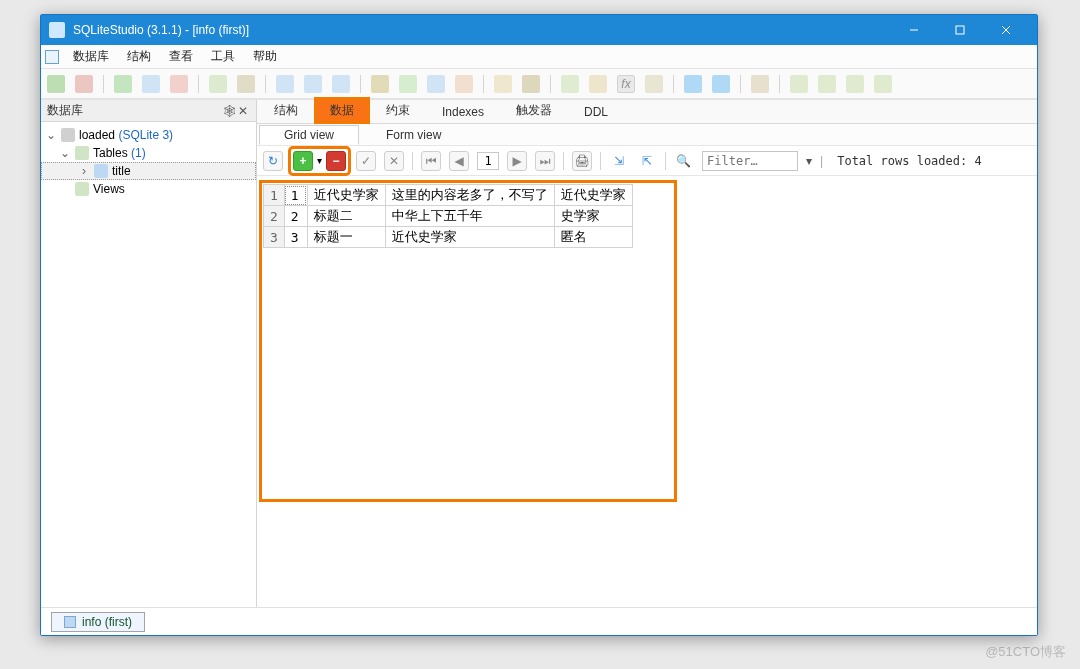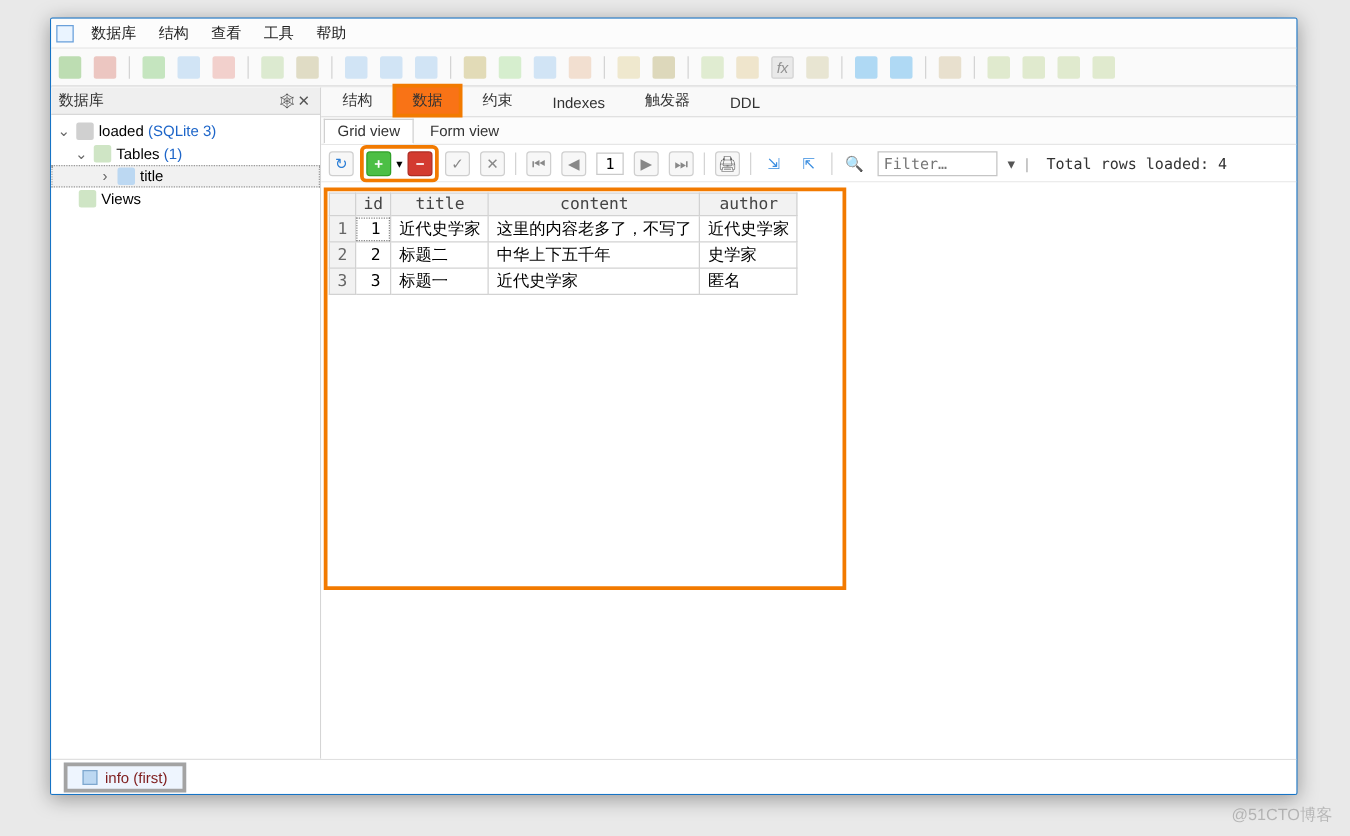--- a/index.html
+++ b/index.html
@@ -27,48 +27,69 @@
   .trow .tw{display:inline-block;width:12px;text-align:center;color:#666}
   .trow .tic{width:14px;height:14px;margin:0 4px;display:inline-block;border-radius:2px}
   .trow.sel{background:#f1f1f1;border:1px dotted #999}
   .blue{color:#1e66c9}
   .content{flex:1;display:flex;flex-direction:column;min-width:0}
   .tabs1{height:24px;background:#f9f9f9;border-bottom:1px solid #d9d9d9;display:flex;align-items:flex-end;gap:2px;padding-left:2px;font-family:Consolas,monospace;font-size:13px}
   .tab1{padding:3px 14px;border:1px solid transparent;color:#333}
   .tab1.active{background:#f97316;border:1px solid #d0d0d0;border-bottom:1px solid #fff;position:relative;z-index:2}
   .tab1.hi{outline:3px solid #f27a00;outline-offset:-2px}
   .tabs2{height:22px;background:#fcfcfc;border-bottom:1px solid #e6e6e6;display:flex;align-items:flex-end;gap:2px;padding-left:2px;font-family:Consolas,monospace}
-  .tab2{padding:2px 10px;border:1px solid transparent;color:#333}
+  .tab2{padding:2px 24px;border:1px solid transparent;color:#333}
   .tab2.active{background:#fff;border:1px solid #d0d0d0;border-bottom:1px solid #fff}
   .databar{height:30px;background:#fff;border-bottom:1px solid #e6e6e6;display:flex;align-items:center;padding:0 6px;gap:8px}
   .databar .btn{width:20px;height:20px;border:1px solid #cfcfcf;border-radius:3px;display:flex;align-items:center;justify-content:center;background:#f7f7f7}
   .btn.green{background:#4cbf45;border-color:#2fa028;color:#fff;font-weight:bold}
   .btn.red{background:#d33b30;border-color:#ae2c23;color:#fff;font-weight:bold}
   .higroup{outline:3px solid #f27a00;padding:2px;border-radius:2px;display:flex;gap:4px;align-items:center}
   .pagebox{width:22px;height:18px;border:1px solid #c9c9c9;text-align:center;font-family:Consolas,monospace}
   .filterbox{width:96px;height:20px;border:1px solid #c5c5c5;padding:0 4px;color:#888;font-family:Consolas,monospace}
   .rowsinfo{font-family:Consolas,monospace;color:#333;margin-left:6px}
   .gridwrap{flex:1;position:relative;background:#fff}
   .hiframe{position:absolute;left:2px;top:4px;width:418px;height:322px;border:3px solid #f27a00;pointer-events:none}
   table.grid{border-collapse:collapse;margin:8px 0 0 6px}
   table.grid th,table.grid td{border:1px solid #d2d2d2;padding:1px 6px;font-family:Consolas,"Microsoft YaHei",monospace;font-size:13px;height:17px;text-align:left;background:#fff}
   table.grid th{background:#f2f2f2;font-weight:normal;text-align:center;color:#444}
   table.grid td.rn{background:#f2f2f2;color:#666;text-align:center;width:20px}
   table.grid td.num{text-align:right;padding-right:8px}
   .dotted{outline:1px dotted #888;outline-offset:-2px}
   .statusarea{height:28px;background:#fff;border-top:1px solid #e0e0e0;display:flex;align-items:center;padding-left:10px}
-  .statustab{background:#eef5fe;border:3px solid #a3a3a3;padding:2px 12px;font-family:Consolas,monospace;color:#7f1d1d;display:flex;align-items:center;gap:6px}
+  .statustab{background:#eef5fe;border:1px solid #a3a3a3;padding:2px 12px;font-family:Consolas,monospace;color:#14532d;display:flex;align-items:center;gap:6px}
   .statustab .sq{width:12px;height:12px;background:#bcd8f2;border:1px solid #7ea7ce}
   .watermark{position:absolute;right:14px;bottom:8px;color:rgba(0,0,0,.22);font-size:13px}
   svg{display:block}
 </style>
 </head>
 <body>
 
 <div class="window">
+  <div class="titlebar">
+    <div class="icon"></div>
+    <div>SQLiteStudio (3.1.1) - [info (first)]</div>
+    <div class="spacer"></div>
+    <div class="wbtn">
+        <svg width="10" height="10">
+          <line x1="1" y1="5" x2="9" y2="5" stroke="#fff" stroke-width="1"></line>
+        </svg>
+      </div>
+    <div class="wbtn">
+        <svg width="10" height="10">
+          <rect x="1" y="1" width="8" height="8" fill="none" stroke="#fff"></rect>
+        </svg>
+      </div>
+    <div class="wbtn close">
+        <svg width="10" height="10">
+          <line x1="1" y1="1" x2="9" y2="9" stroke="#fff"></line>
+          <line x1="9" y1="1" x2="1" y2="9" stroke="#fff"></line>
+        </svg>
+      </div>
+  </div>
 
   <div class="menubar">
     <span class="sq"></span>
     <span class="mitem">数据库</span>
     <span class="mitem">结构</span>
     <span class="mitem">查看</span>
     <span class="mitem">工具</span>
     <span class="mitem">帮助</span>
   </div>
 
@@ -128,21 +149,21 @@
         <div class="trow" style="padding-left:18px">
           <span class="tw">⌄</span><span class="tic" style="background:#cfe5c5"></span>
           <span>Tables</span>&nbsp;
           <span class="blue">(1)</span>
         </div>
         <div class="trow sel" style="padding-left:36px">
           <span class="tw">›</span>
             <span class="tic" style="background:#bcd8f2"></span>
           <span>title</span>
         </div>
-        <div class="trow" style="padding-left:6px">
+        <div class="trow" style="padding-left:18px">
           <span class="tw">&nbsp;</span>
             <span class="tic" style="background:#cfe5c5"></span>
           <span>Views</span>
         </div>
       </div>
     </div>
 
     <div class="content">
       <div class="tabs1">
         <div class="tab1">结构</div>
@@ -182,27 +203,20 @@
         <input class="filterbox" placeholder="Filter…" style="">
         <span style="color:#555">▾</span>
         <span style="color:#aaa">|</span>
         <span class="rowsinfo">Total rows loaded: 4</span>
       </div>
 
       <div class="gridwrap">
         <div class="hiframe"></div>
         <table class="grid">
           <tbody>
-              <tr>
-            <th></th>
-            <th>id</th>
-            <th>title</th>
-            <th>content</th>
-            <th>author</th>
-          </tr>
           <tr>
             <td class="rn">1</td>
             <td class="num dotted">1</td>
             <td>近代史学家</td>
             <td>这里的内容老多了，不写了</td>
             <td>近代史学家</td>
           </tr>
           <tr>
             <td class="rn">2</td>
             <td class="num">2</td>

